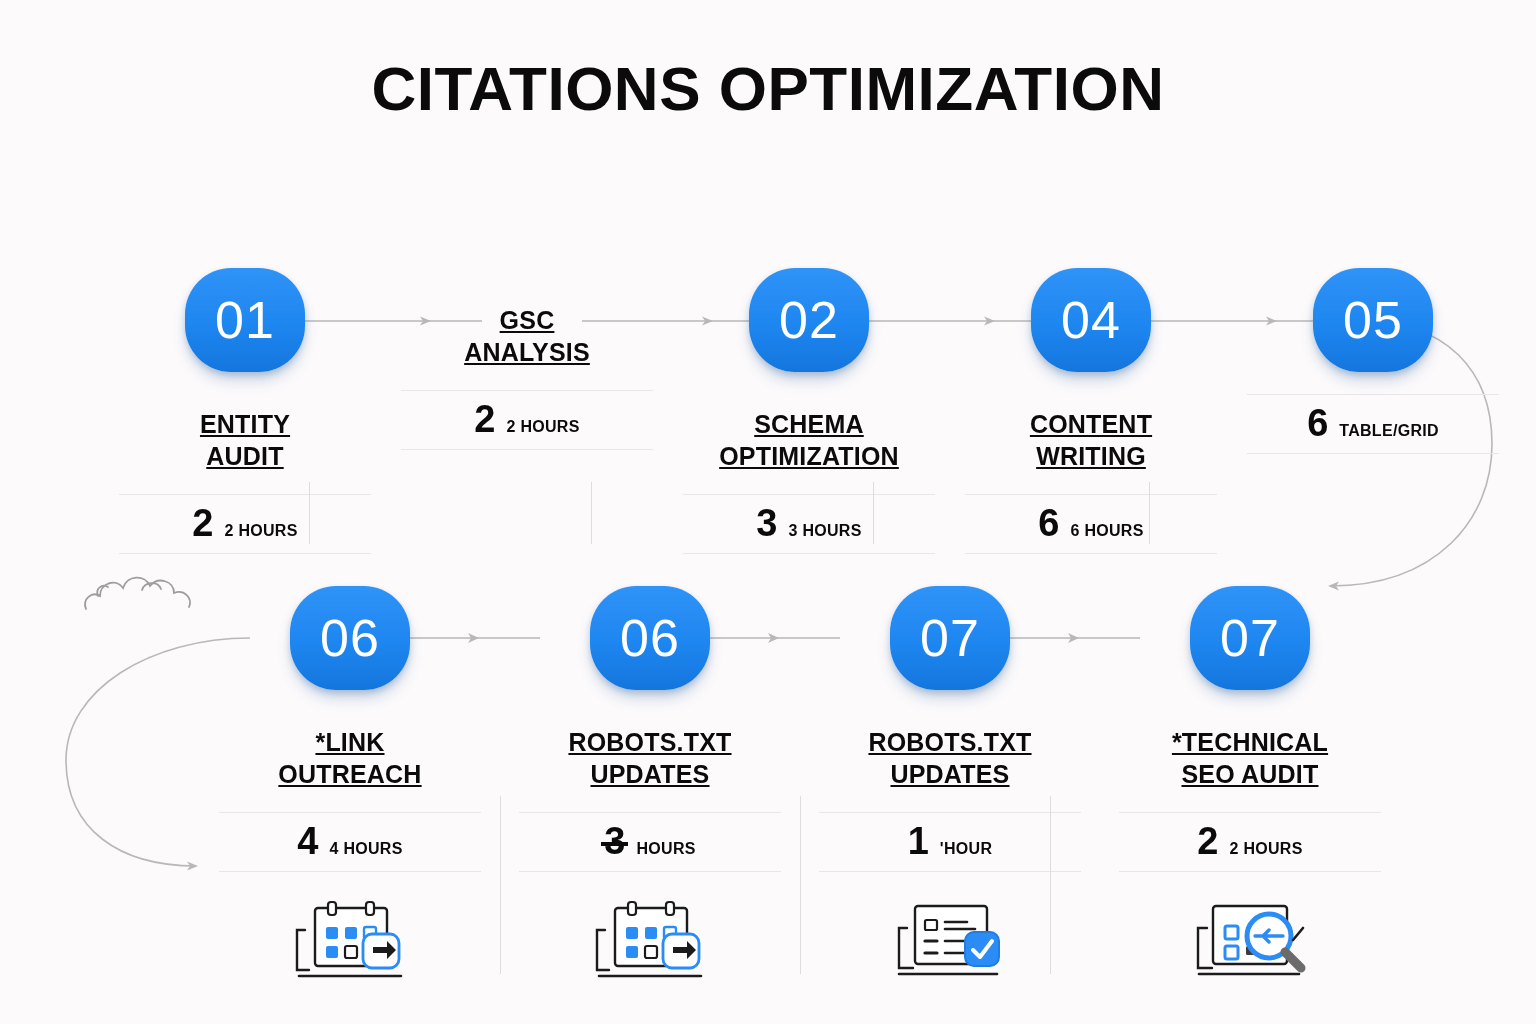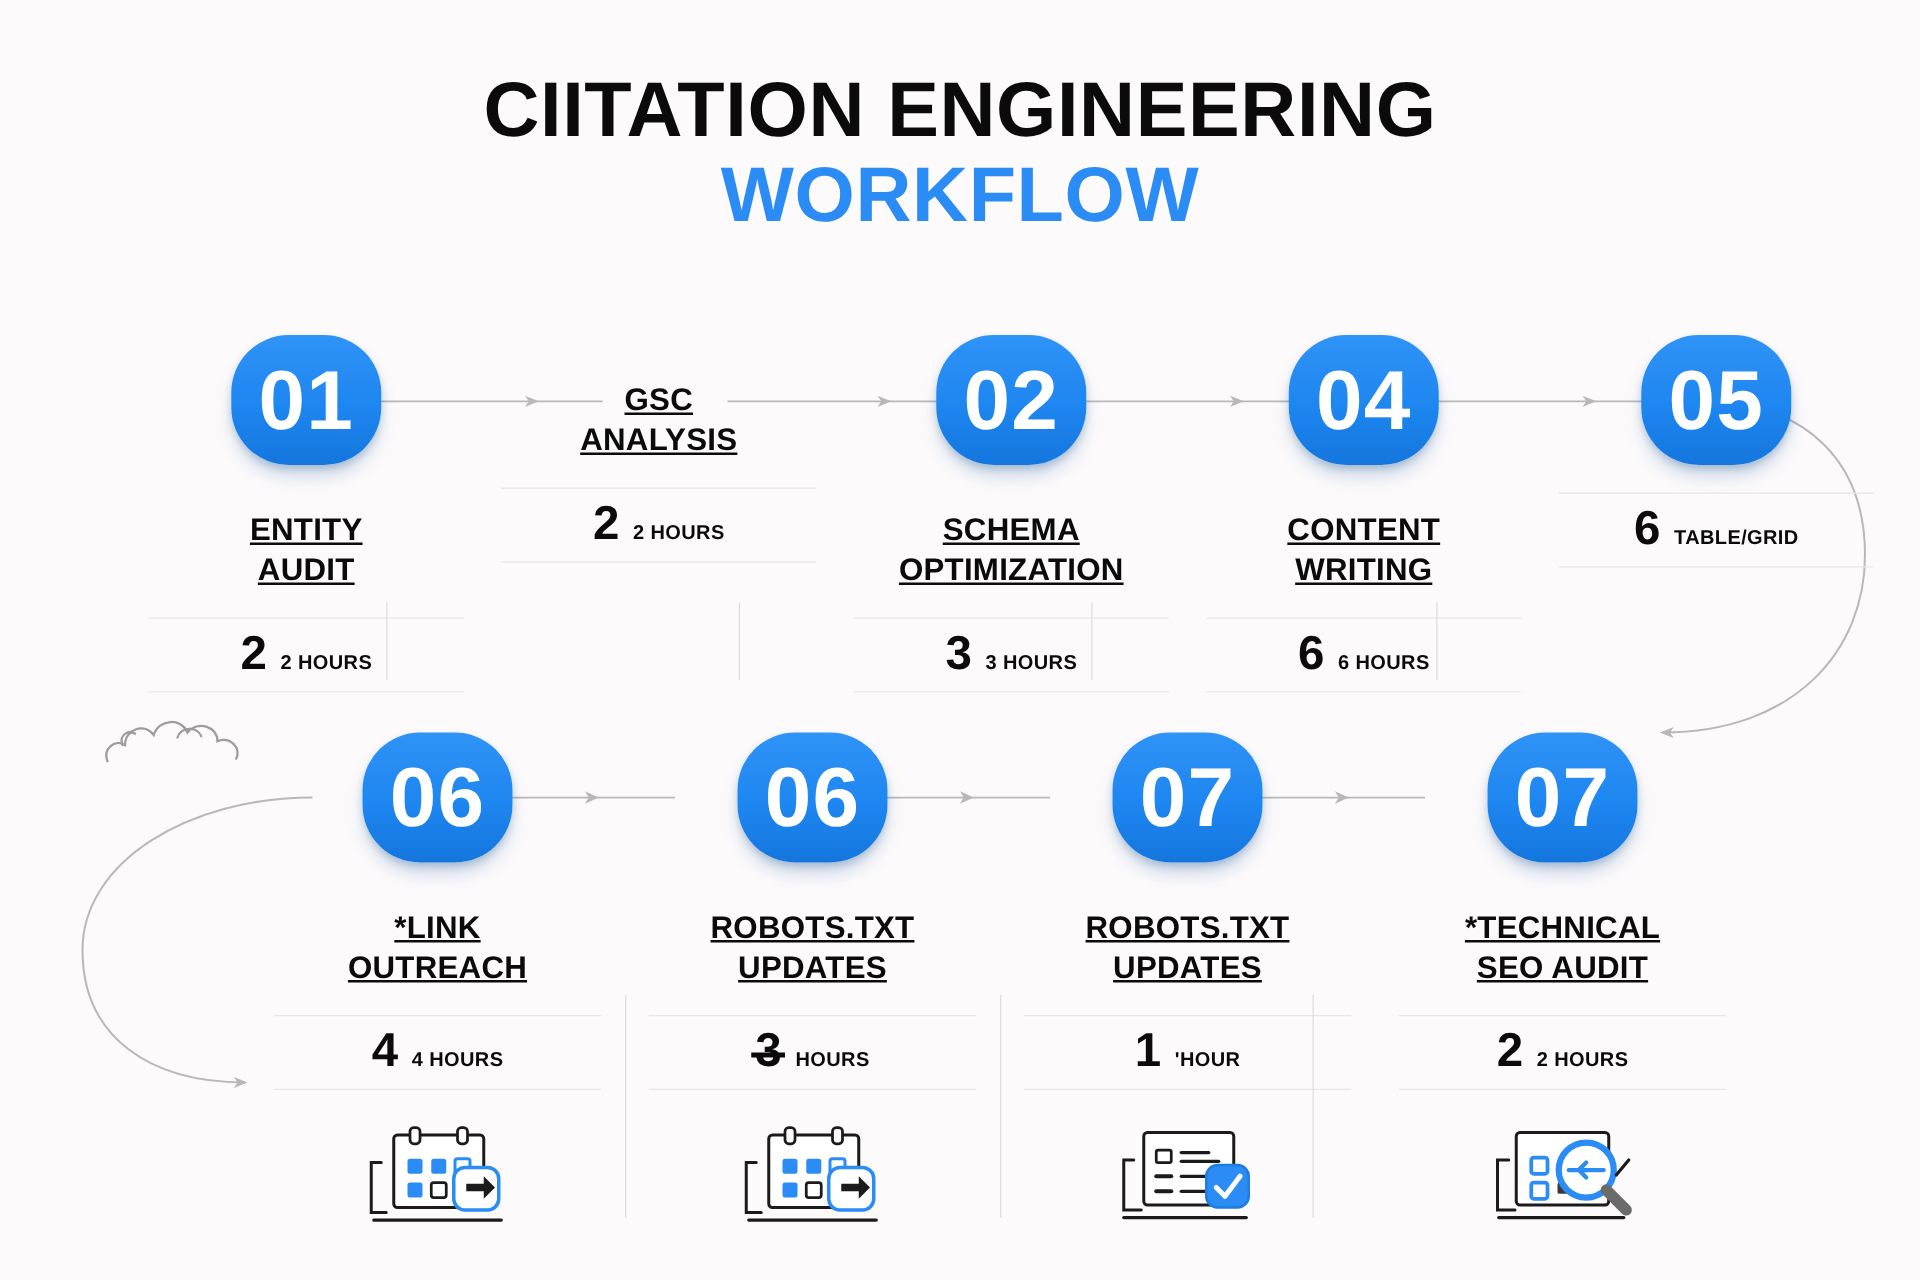--- a/index.html
+++ b/index.html
@@ -63,22 +63,22 @@
     box-shadow: 0 10px 16px -4px rgba(25,90,160,0.30),
                 0 3px 6px rgba(20,70,130,0.18);
     display: flex;
     align-items: center;
     justify-content: center;
     position: relative;
     z-index: 3;
   }
   .badge-num {
     color: #ffffff;
-    font-size: 67px;
-    font-weight: 700;
+    font-size: 52px;
+    font-weight: 400;
     letter-spacing: 1px;
     line-height: 1;
   }
 
   .step-title {
     margin-top: 36px;
     text-align: center;
     font-size: 25px;
     font-weight: 700;
     color: #0b0b0c;
@@ -147,22 +147,21 @@
   }
 
   
   .deco { position: absolute; top: 0; left: 0; width: 1536px; height: 1024px;
           pointer-events: none; z-index: 0; }
 </style>
 </head>
 <body>
 
 <div class="title-block">
-  <div class="title-line1">CIITATION ENGINEERING</div>
-  <div class="title-line2">WORKFLOW</div>
+  <div class="title-line1">CITATIONS OPTIMIZATION</div>
 </div>
 
 <svg class="deco" viewBox="0 0 1536 1024" xmlns="http://www.w3.org/2000/svg">
   <defs>
     <marker id="ah" markerWidth="12" markerHeight="12" refX="9" refY="5" orient="auto" markerUnits="userSpaceOnUse">
       <path d="M0,0.5 L11,5 L0,9.5 L3,5 Z" fill="#b9b7b8"></path>
     </marker>
   </defs>
 
   <path d="M1356,320 C1448,320 1492,372 1492,444 C1492,520 1436,586 1330,586" fill="none" stroke="#b9b7b8" stroke-width="1.6" marker-end="url(#ah)"></path>

